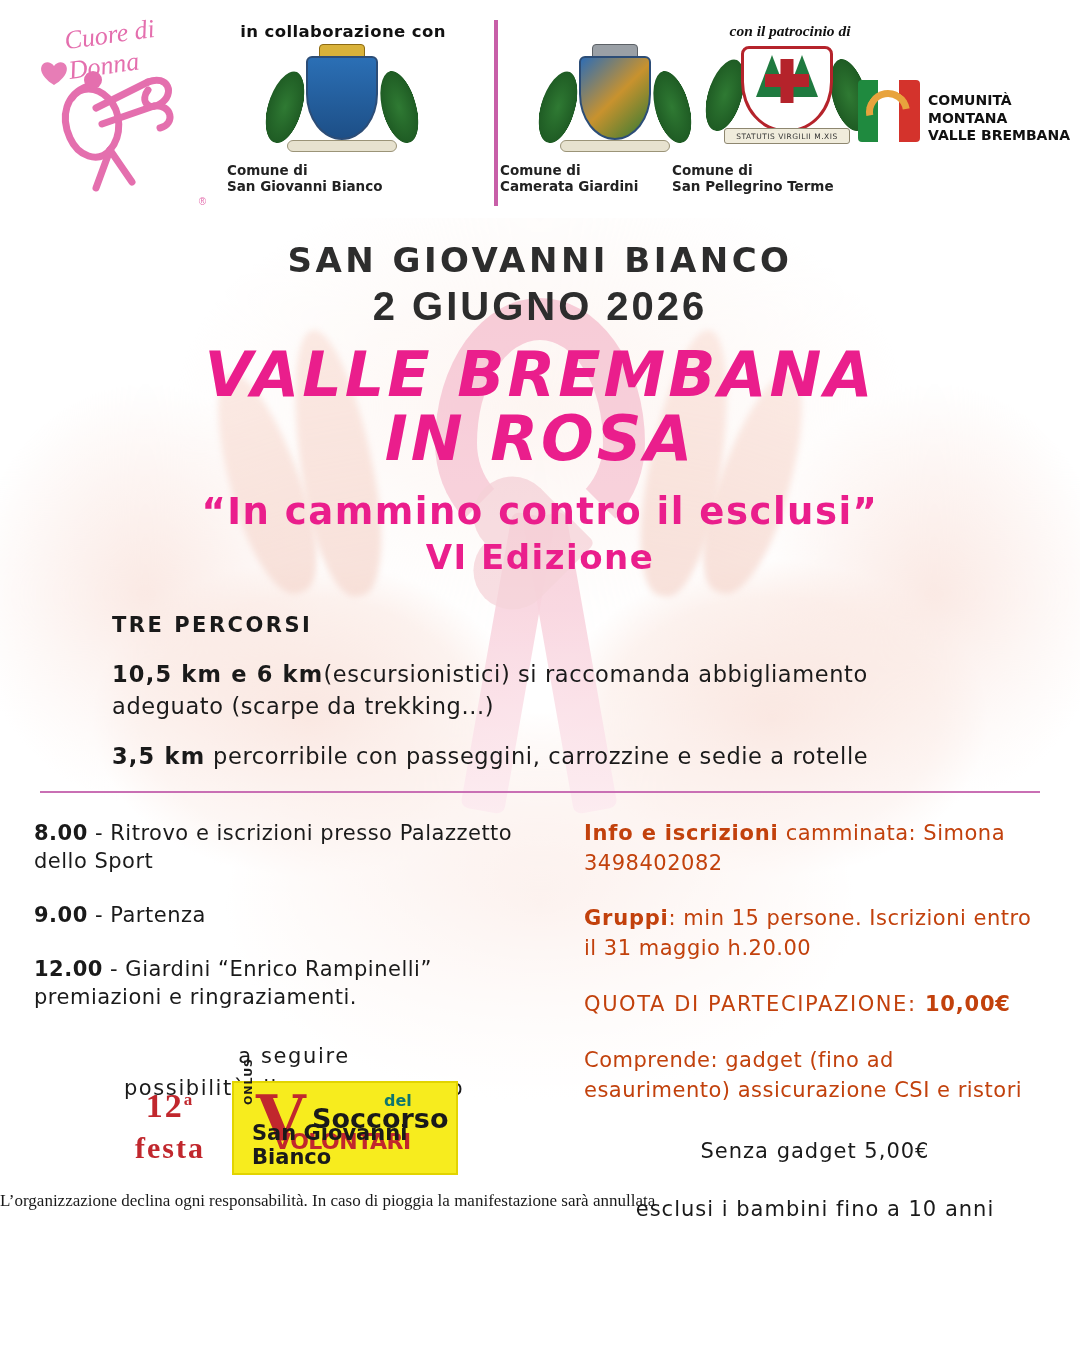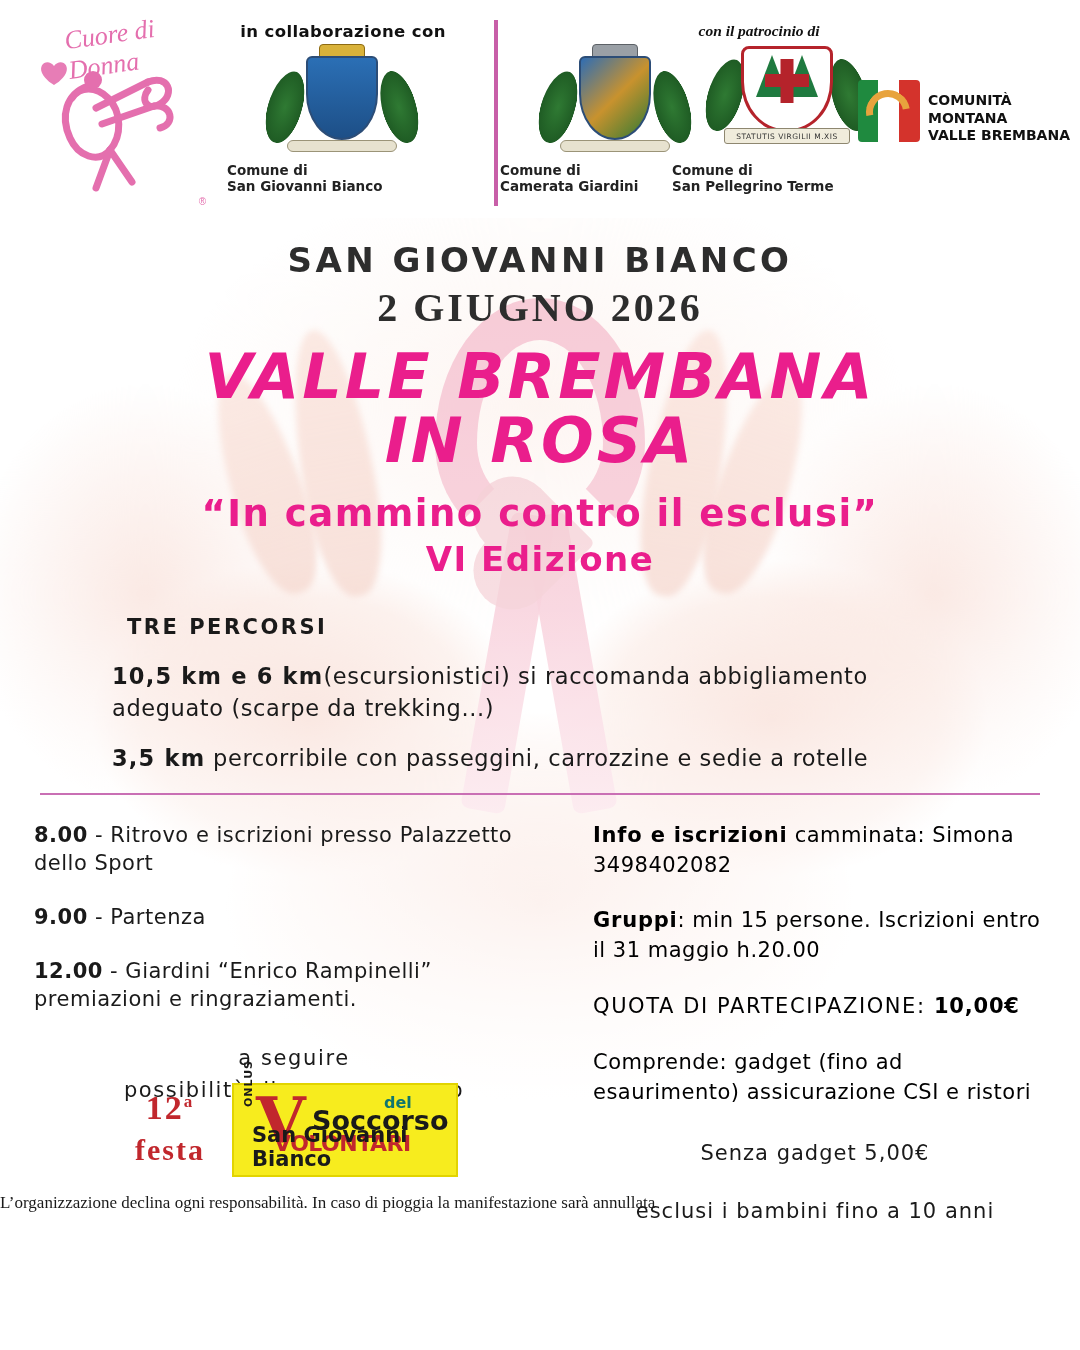--- a/index.html
+++ b/index.html
@@ -131,21 +131,21 @@
     width: 250px;
     text-align: center;
     font-size: 16.5px;
     font-weight: bold;
     letter-spacing: 0.4px;
     color: #111;
     font-family: "DejaVu Sans", sans-serif;
   }
   .patro-label {
     position: absolute;
-    left: 629px;
+    left: 660px;
     top: 22px;
     width: 260px;
     text-align: center;
     font-size: 15.5px;
     font-style: italic;
     font-weight: bold;
     color: #111;
     font-family: "Liberation Serif", serif;
   }
   .vdivider {
@@ -295,21 +295,21 @@
     letter-spacing: 3.5px;
     color: #2d2d2d;
     font-family: "DejaVu Sans", sans-serif;
   }
   .date {
     font-size: 40px;
     font-weight: bold;
     letter-spacing: 3px;
     color: #2d2d2d;
     margin-top: 4px;
-    font-family: Liberation Serif, serif;
+    font-family: Liberation Sans, sans-serif;
   }
   .main-title {
     font-size: 62px;
     font-weight: bold;
     font-style: italic;
     letter-spacing: 3px;
     color: #ea1e8c;
     margin-top: 14px;
     line-height: 1.04;
     font-family: "DejaVu Sans", sans-serif;
@@ -328,21 +328,21 @@
     font-weight: bold;
     letter-spacing: 1.5px;
     color: #ea1e8c;
     margin-top: 4px;
     font-family: "DejaVu Sans", sans-serif;
   }
 
   
   .percorsi { margin: 36px 0 0 112px; width: 860px; }
   .percorsi h3 {
-    margin: 0 0 22px 15px;
+    margin: 0 0 22px 0;
     font-size: 21px;
     font-weight: bold;
     letter-spacing: 2.5px;
     color: #1a1a1a;
     font-family: "DejaVu Sans", sans-serif;
   }
   .percorsi p {
     margin: 0 0 18px 0;
     font-size: 22.5px;
     line-height: 1.42;
@@ -383,24 +383,23 @@
     color: #1a1a1a;
     margin-top: 30px;
     font-family: "DejaVu Sans", sans-serif;
   }
   .aseguire b { font-weight: bold; }
 
   .info-item {
     font-size: 21px;
     line-height: 1.42;
     letter-spacing: 0.5px;
-    color: #000000;
+    color: #c2410c;
     margin-bottom: 26px;
     font-family: "DejaVu Sans", sans-serif;
-    margin-left: 9px;
   }
   .info-item b { font-weight: bold; letter-spacing: 0.8px; }
   .info-center {
     text-align: center;
     font-size: 21px;
     letter-spacing: 1px;
     color: #1a1a1a;
     margin-top: 34px;
     font-family: "DejaVu Sans", sans-serif;
   }

